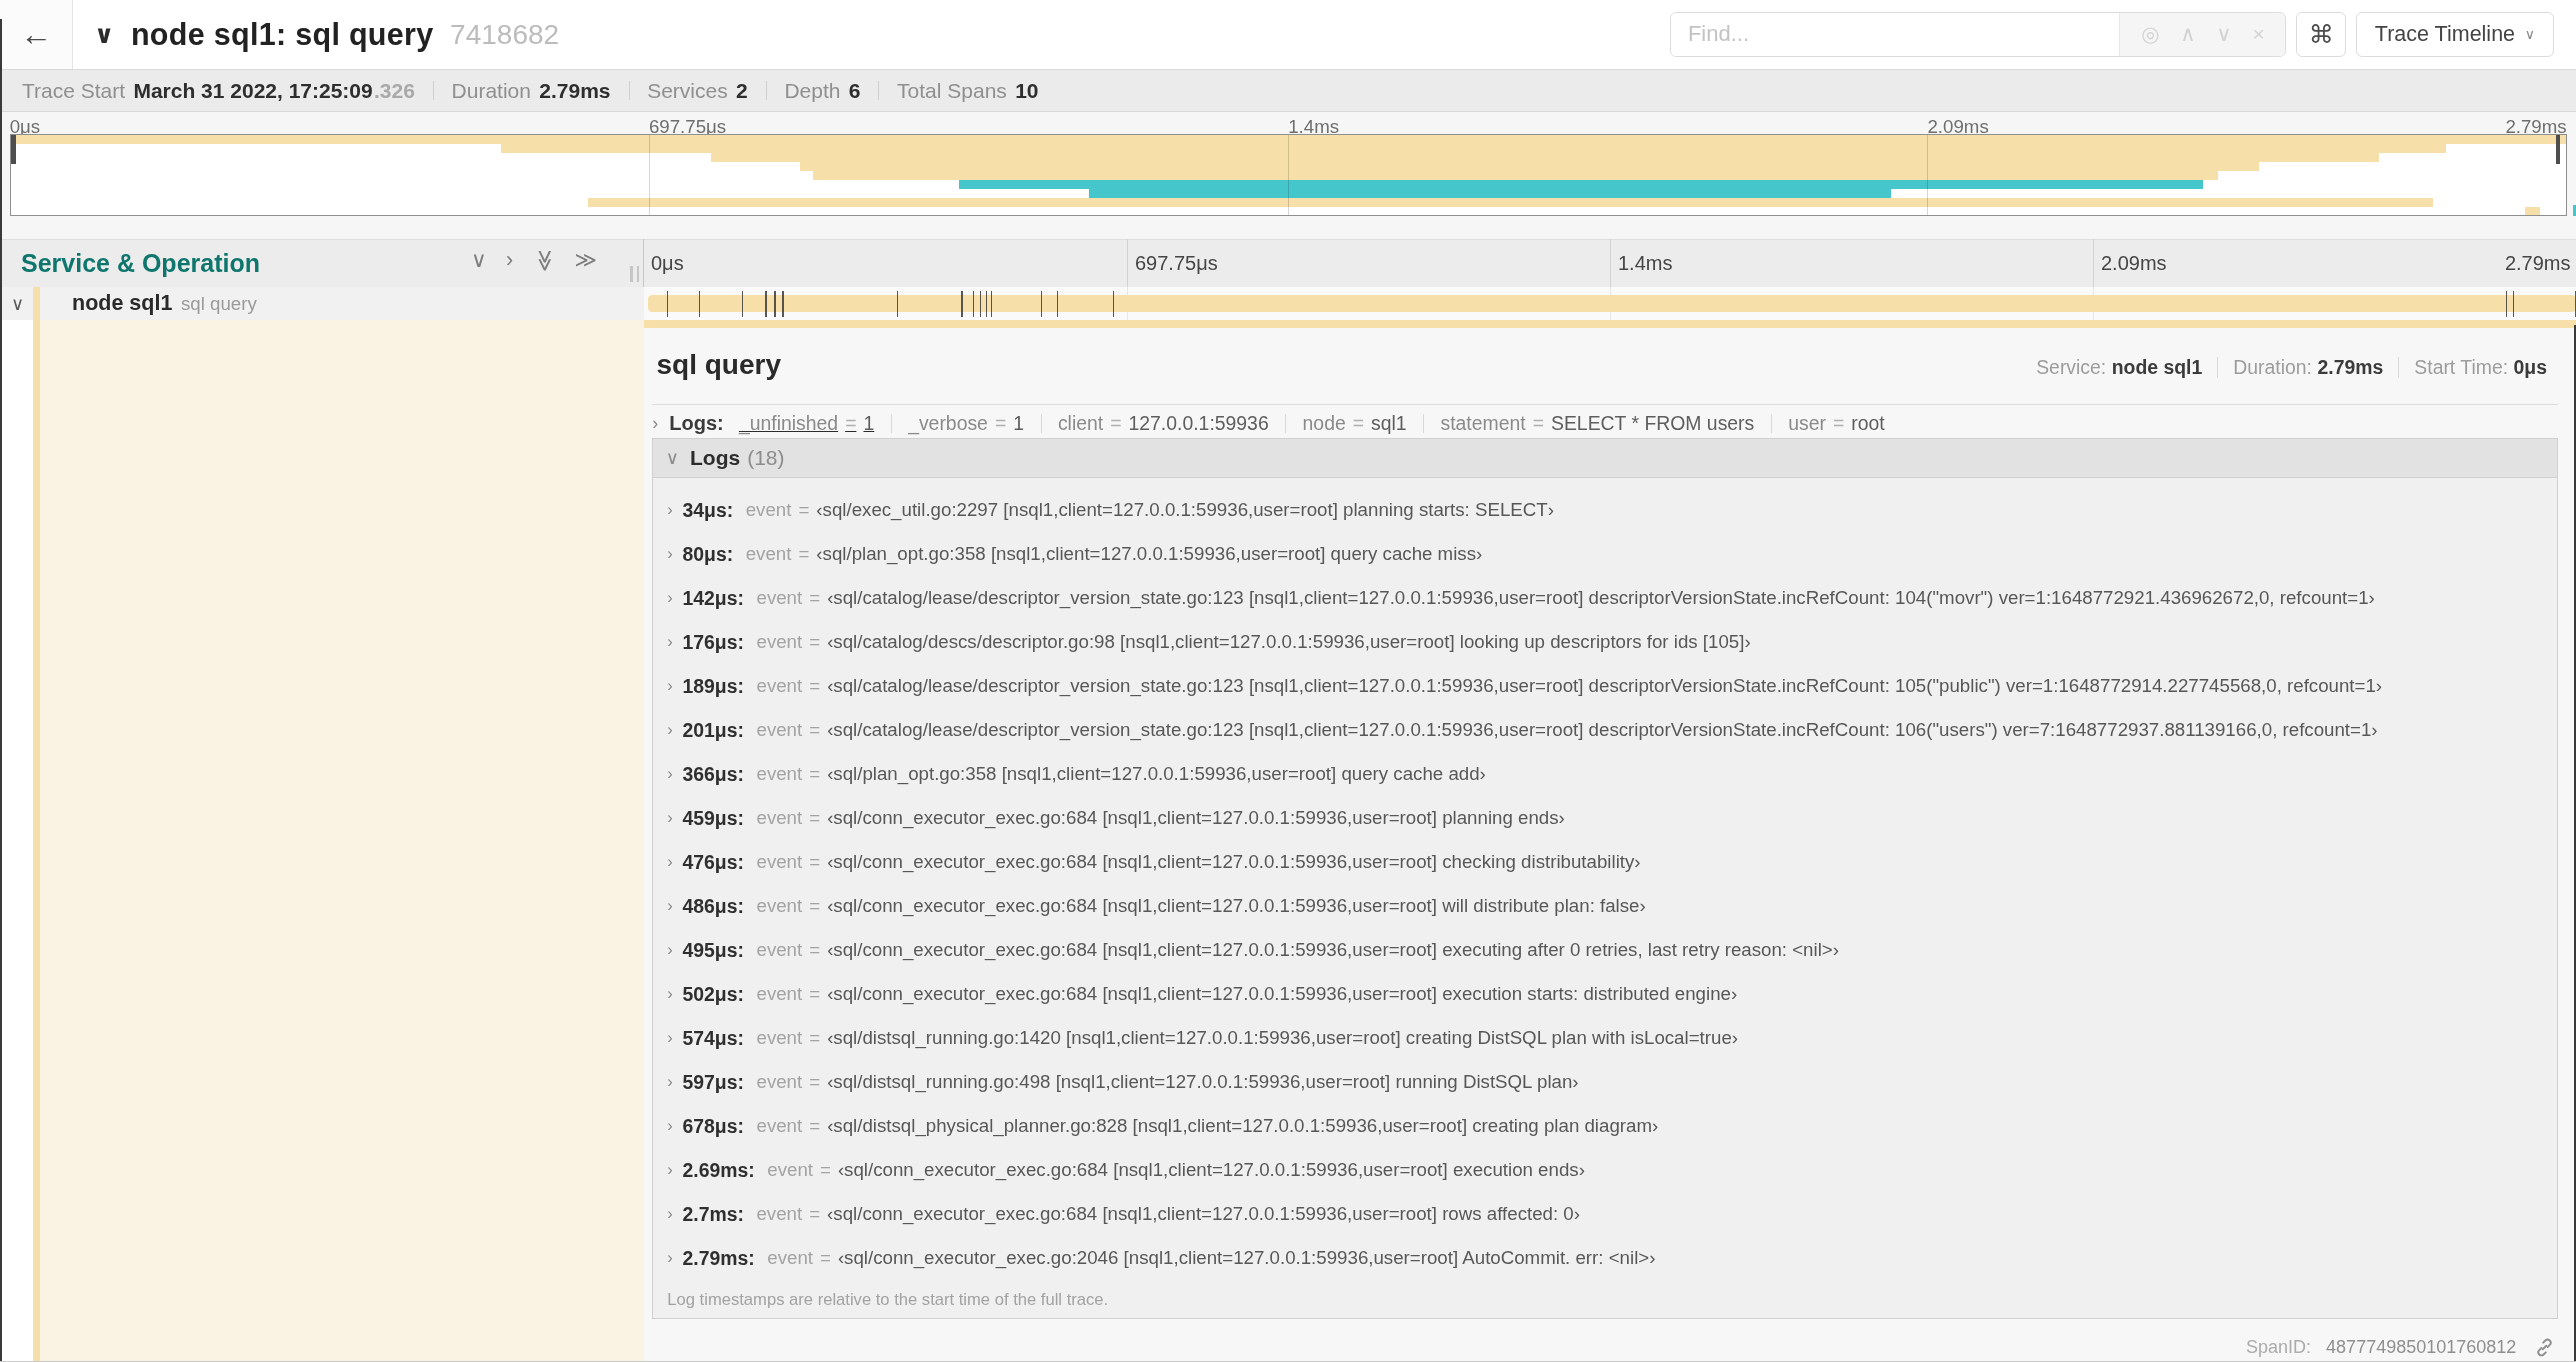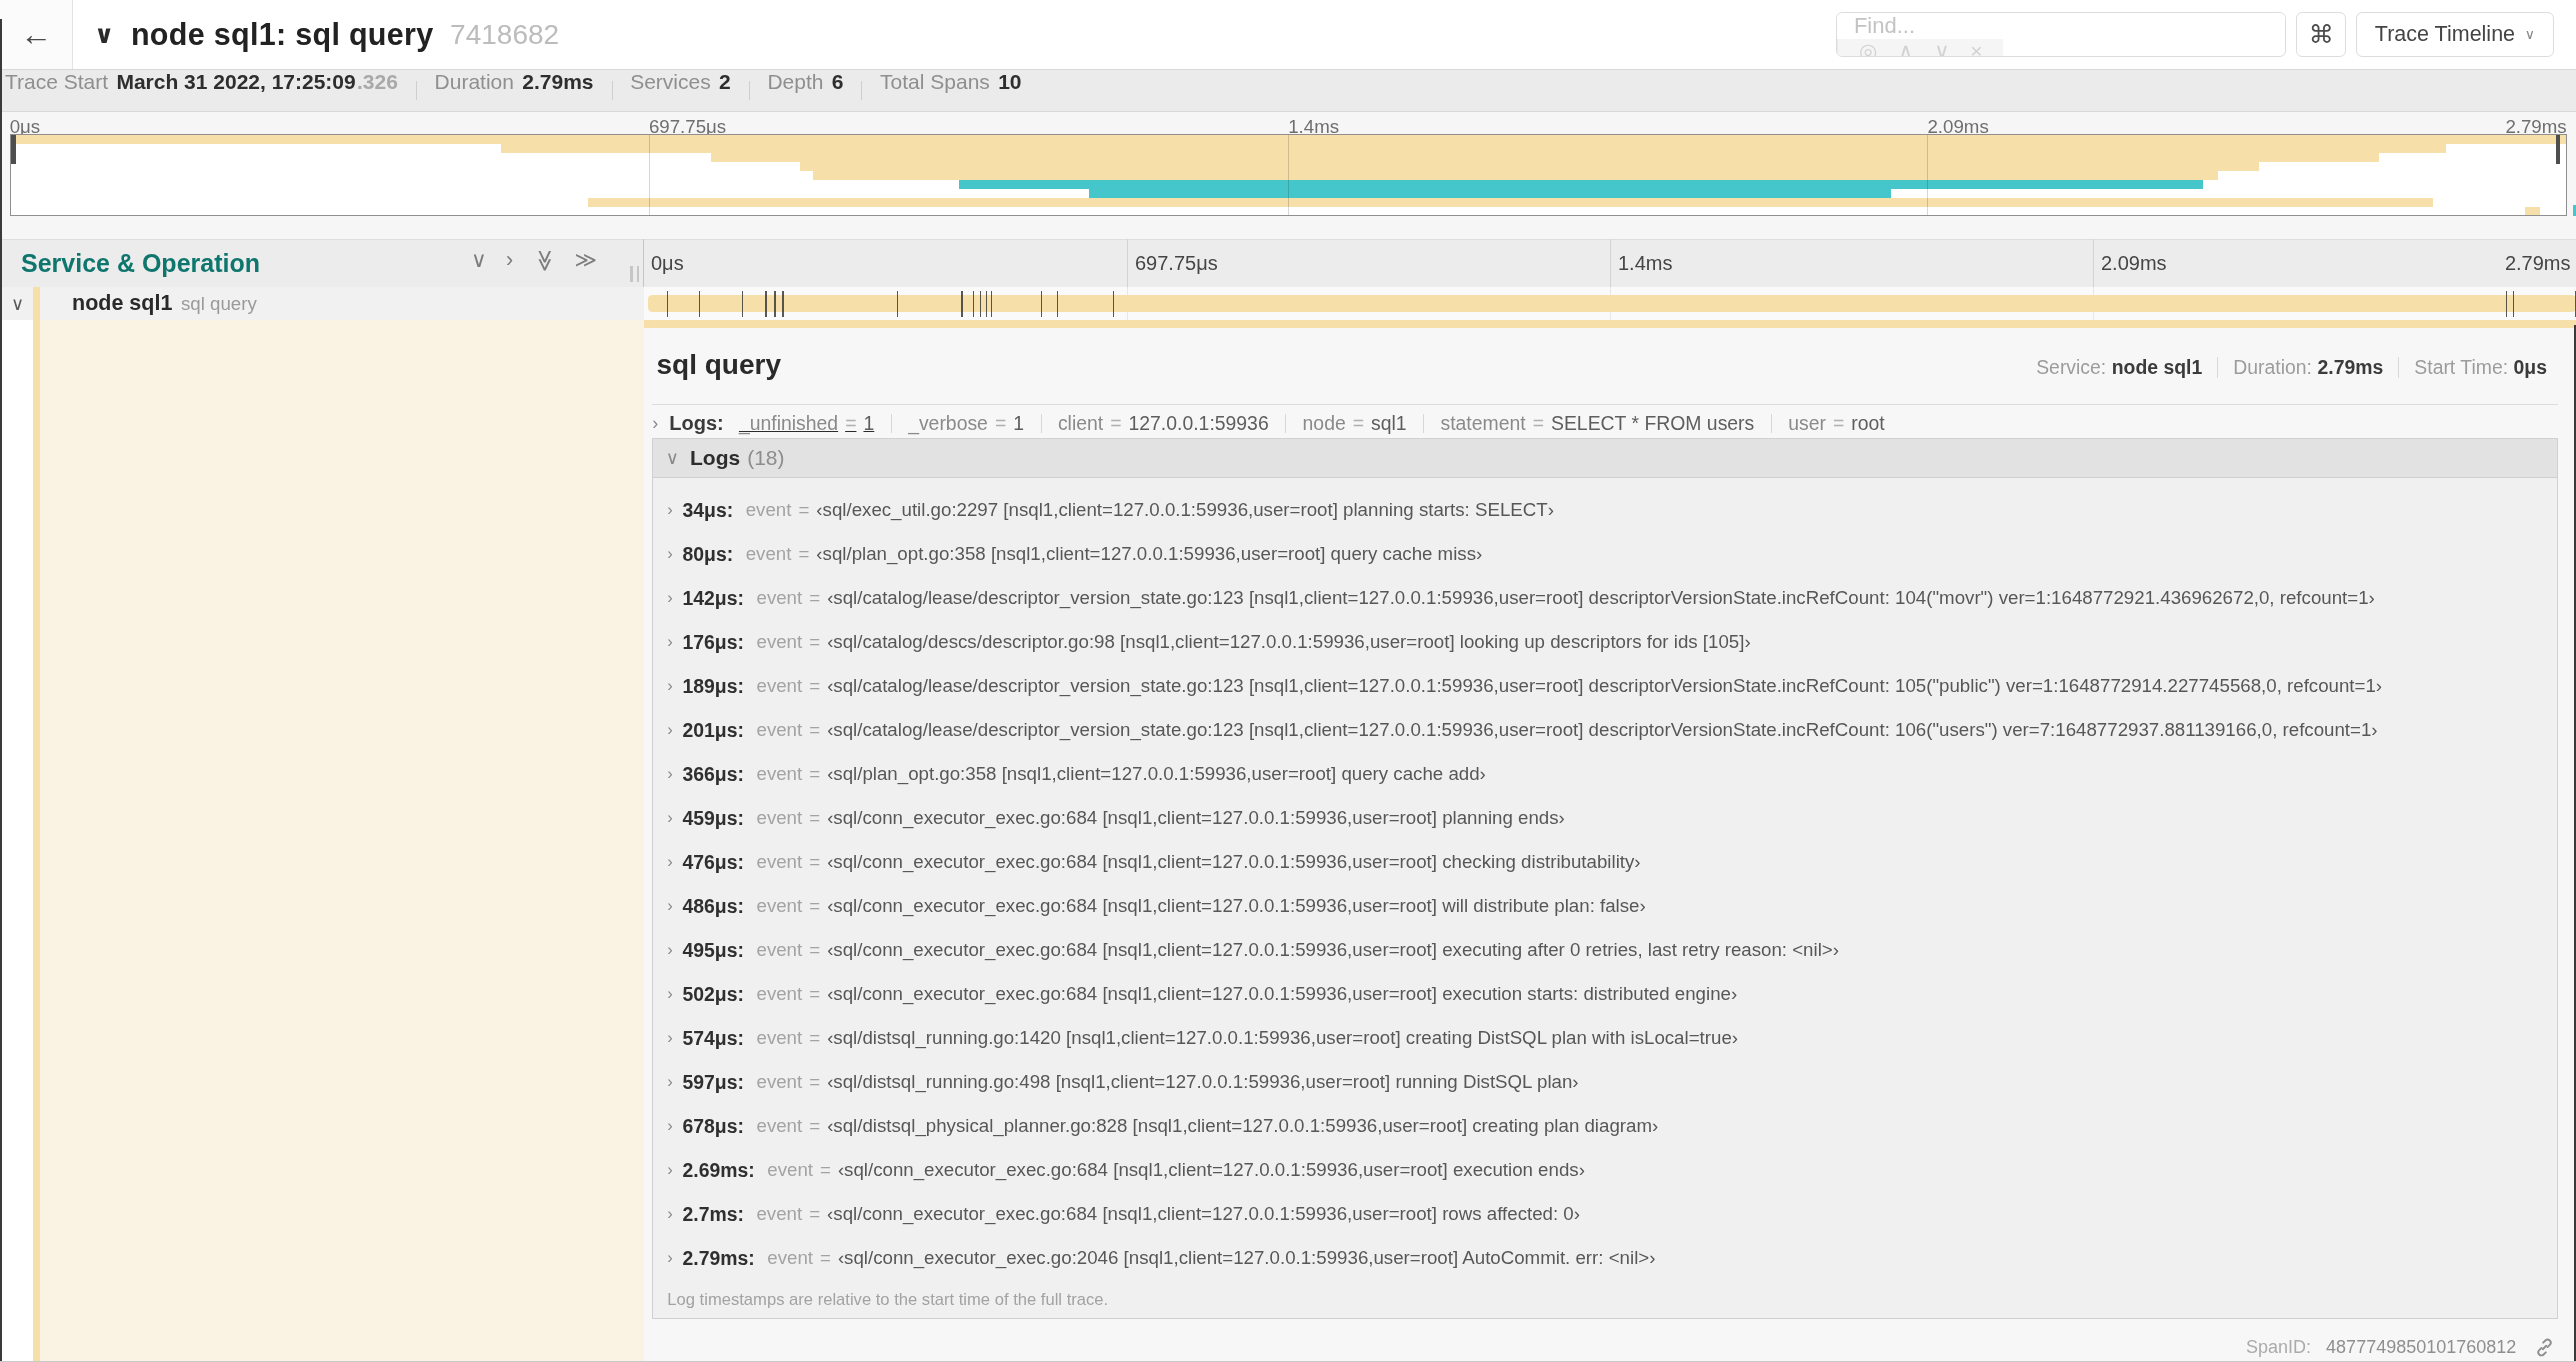--- a/index.html
+++ b/index.html
@@ -11,35 +11,35 @@
   .abs{position:absolute;}
   
   #app-header{left:0;top:0;width:2576px;height:69px;background:#fff;}
   #back-box{left:0;top:0;width:72px;height:69px;background:#fbfbfb;border-right:1.4px solid #e3e3e3;
     display:flex;align-items:center;justify-content:center;font-size:32px;color:#4a4a4a;cursor:pointer;}
   #title-wrap{left:94px;top:0;height:69px;display:flex;align-items:center;gap:16.6px;}
   #title-chevron{font-size:25px;font-weight:bold;color:#2b2b2b;}
   #trace-title{font-size:30.5px;font-weight:bold;color:#222;letter-spacing:0.3px;}
   #trace-id{font-size:28px;color:#bcbcbc;}
   #controls{right:22px;top:12.5px;height:43px;display:flex;align-items:center;gap:9.7px;}
-  #find-group{display:flex;height:43px;border:1.4px solid #dcdcdc;border-radius:6.2px;overflow:hidden;background:#fff;flex-direction:column;}
+  #find-group{display:flex;height:43px;border:1.4px solid #dcdcdc;border-radius:6.2px;overflow:hidden;background:#fff;}
   #find-input{width:415px;height:100%;border:none;outline:none;padding:0 16.6px;font-size:22px;color:#444;
     font-family:"Liberation Sans","DejaVu Sans",sans-serif;background:#fff;}
   #find-input::placeholder{color:#c3c3c3;}
   #find-suffix{width:165px;background:#f5f5f5;border-left:1.4px solid #e8e8e8;display:flex;align-items:center;
     justify-content:space-evenly;}
   .suffix-icon{font-size:21px;color:#d2d2d2;cursor:pointer;}
   .hdr-btn{height:43px;border:1.4px solid #dcdcdc;border-radius:6.2px;background:#fff;display:flex;
     align-items:center;justify-content:center;cursor:pointer;}
   #cmd-btn{width:48px;font-size:25px;color:#4c4c4c;}
   #view-btn{padding:0 18px;font-size:21.5px;color:#444;gap:9.7px;}
   #view-btn .mini-chev{font-size:14px;color:#888;}
   
   #meta-bar{left:0;top:69px;width:2576px;height:43px;background:#ebebeb;border-top:0.7px solid #d8d8d8;
-    border-bottom:0.7px solid #d8d8d8;display:flex;align-items:flex-start;padding-left:5px;box-sizing:border-box;}
+    border-bottom:0.7px solid #d8d8d8;display:flex;align-items:center;padding-left:22px;box-sizing:border-box;}
   .meta-item{display:flex;align-items:baseline;gap:8.3px;font-size:21px;}
   .meta-label{color:#8f8f8f;}
   .meta-value{color:#2e2e2e;font-weight:bold;}
   .meta-suffix{color:#a9a9a9;font-weight:bold;}
   .meta-sep{width:0.7px;height:19.4px;background:#cfcfcf;margin:0 18px;align-self:center;}
   
   #mm-strip{left:0;top:112px;width:2576px;height:127px;background:#f6f6f6;}
   #mm-axis{left:9.7px;top:4.2px;width:2557px;height:19.4px;}
   .mm-axis-label{position:absolute;top:0;font-size:18.7px;color:#6e6e6e;}
   #mm-box{left:9.7px;top:22px;width:2557px;height:82px;background:#fff;border:1.4px solid #8f8f8f;

